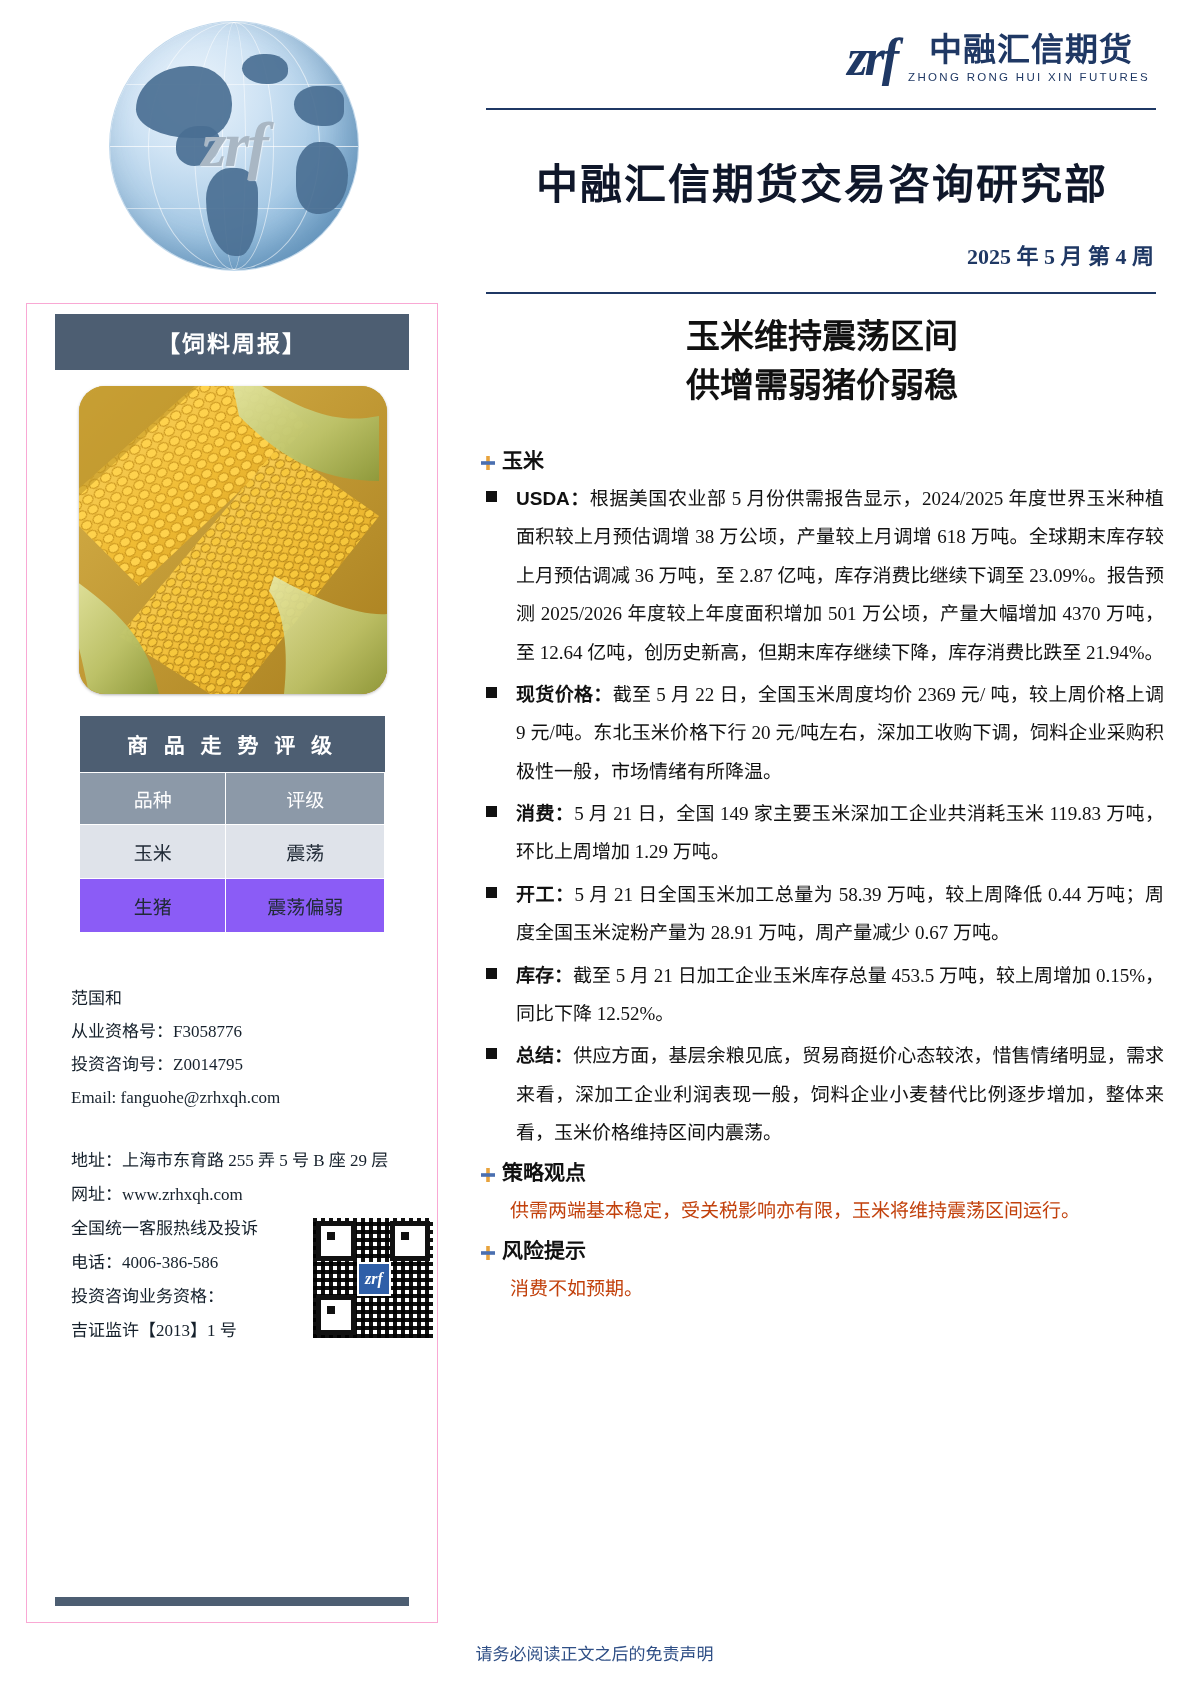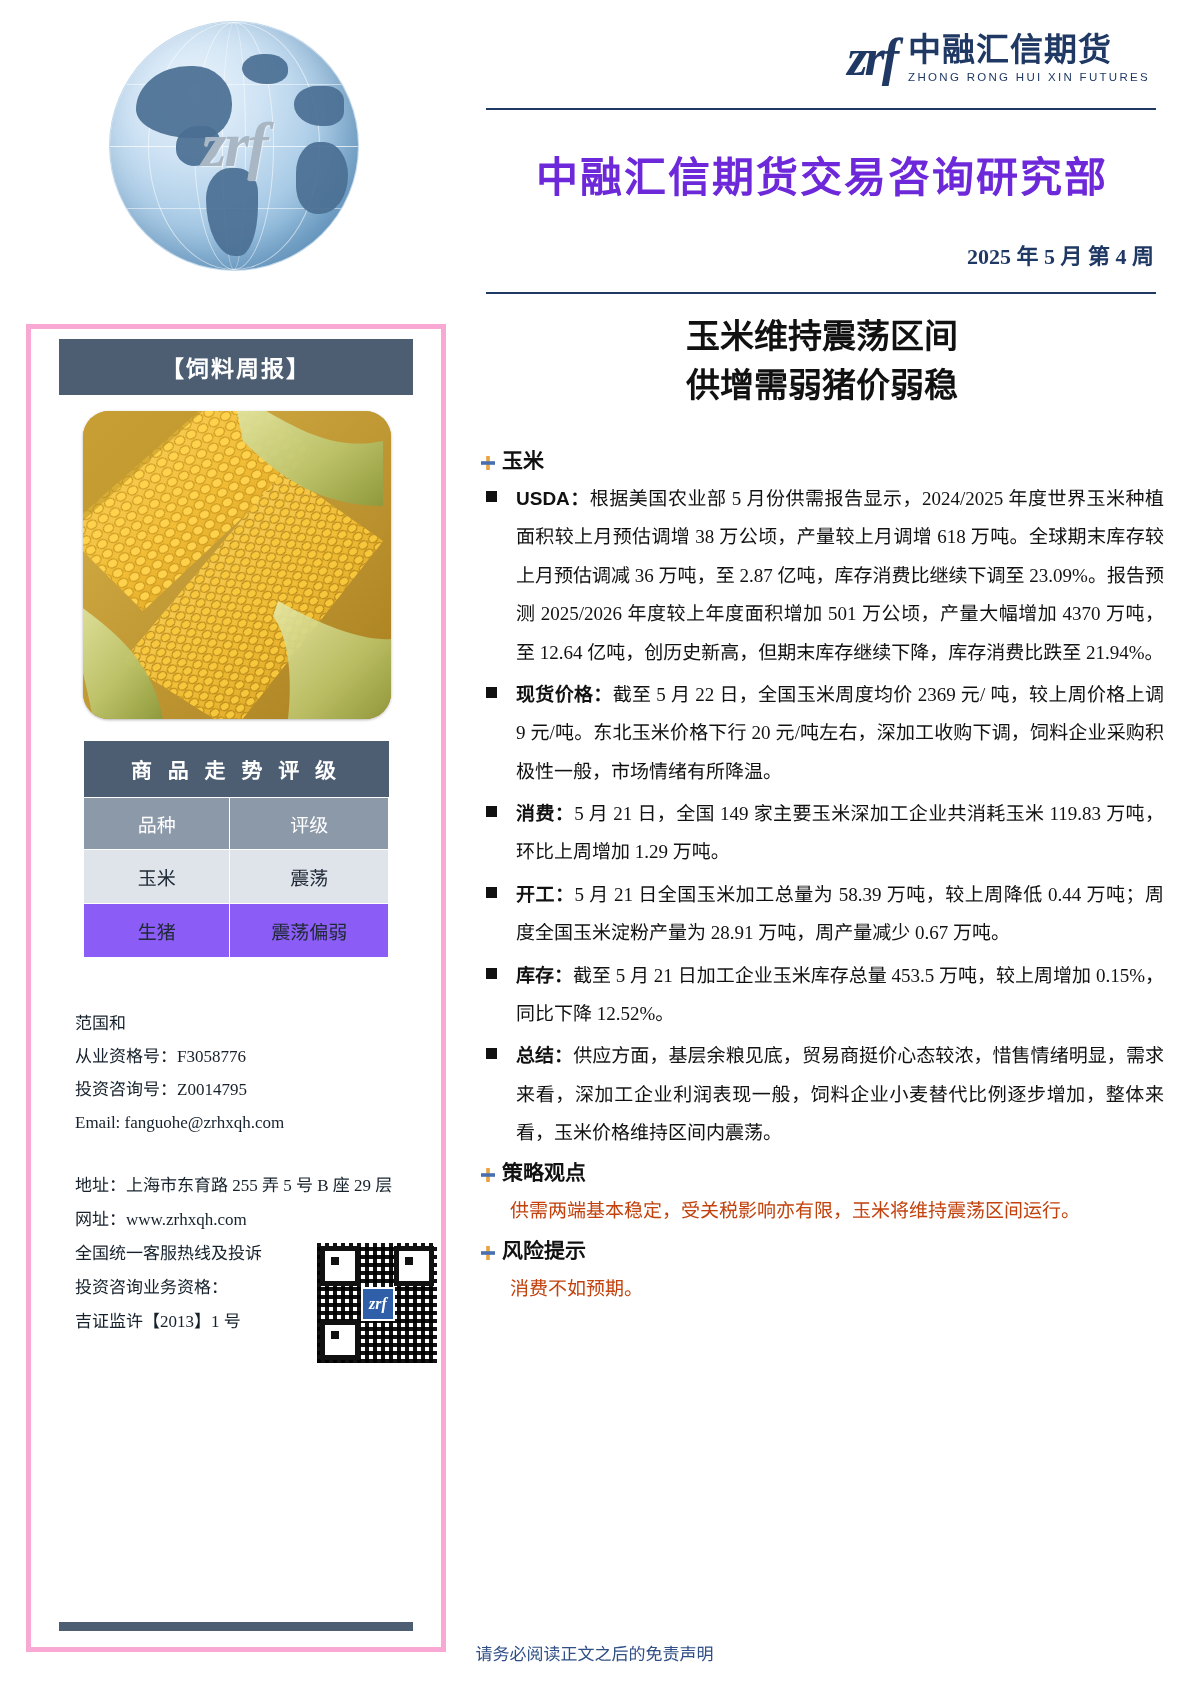--- a/index.html
+++ b/index.html
@@ -92,66 +92,67 @@
     letter-spacing: -3px;
     margin-right: 12px;
   }
   .brand .cn {
     font-family: "Liberation Sans", sans-serif;
     font-size: 33px;
     font-weight: bold;
     color: #1f3864;
     letter-spacing: 1px;
     line-height: 1.1;
+    margin-left: 21px;
   }
   .brand .en {
     font-family: "Liberation Sans", sans-serif;
     font-size: 11.5px;
     color: #1f3864;
     letter-spacing: 2.3px;
     margin-top: 3px;
   }
   .hdr-rule {
     position: absolute;
     left: 486px;
     width: 670px;
     border-top: 2px solid #1f3864;
   }
   .hdr-rule.r1 { top: 108px; }
   .hdr-rule.r2 { top: 292px; }
   .dept-title {
     position: absolute;
     left: 486px;
-    top: 143px;
+    top: 150px;
     width: 672px;
     text-align: center;
     font-family: "Liberation Sans", sans-serif;
     font-size: 42px;
     font-weight: bold;
-    color: #6d28d9;
+    color: #0f172a;
     letter-spacing: 2px;
   }
   .issue-date {
     position: absolute;
     right: 36px;
     top: 238px;
     font-family: "Liberation Serif", serif;
     font-size: 22px;
     font-weight: bold;
     color: #1f3864;
   }
 
   
   .left-panel {
     position: absolute;
     left: 26px;
-    top: 324px;
+    top: 303px;
     width: 410px;
     height: 1318px;
-    border: 5px solid #f9a8d4;
+    border: 1px solid #f9a8d4;
     background: #fff;
   }
   .panel-title {
     position: absolute;
     left: 28px;
     top: 10px;
     width: 354px;
     height: 56px;
     background: #4d5e72;
     color: #ffffff;
@@ -460,20 +461,21 @@
     <div>范国和</div>
     <div>从业资格号：F3058776</div>
     <div>投资咨询号：Z0014795</div>
     <div>Email: fanguohe@zrhxqh.com</div>
   </div>
 
   <div class="addr">
     <div>地址：上海市东育路 255 弄 5 号 B 座 29 层</div>
     <div>网址：www.zrhxqh.com</div>
     <div>全国统一客服热线及投诉</div>
+    <div>电话：4006-386-586</div>
     <div>投资咨询业务资格：</div>
     <div>吉证监许【2013】1 号</div>
   </div>
 
   <div class="qr">
     <div class="finder f1">
         <i></i>
       </div>
     <div class="finder f2">
         <i></i>

